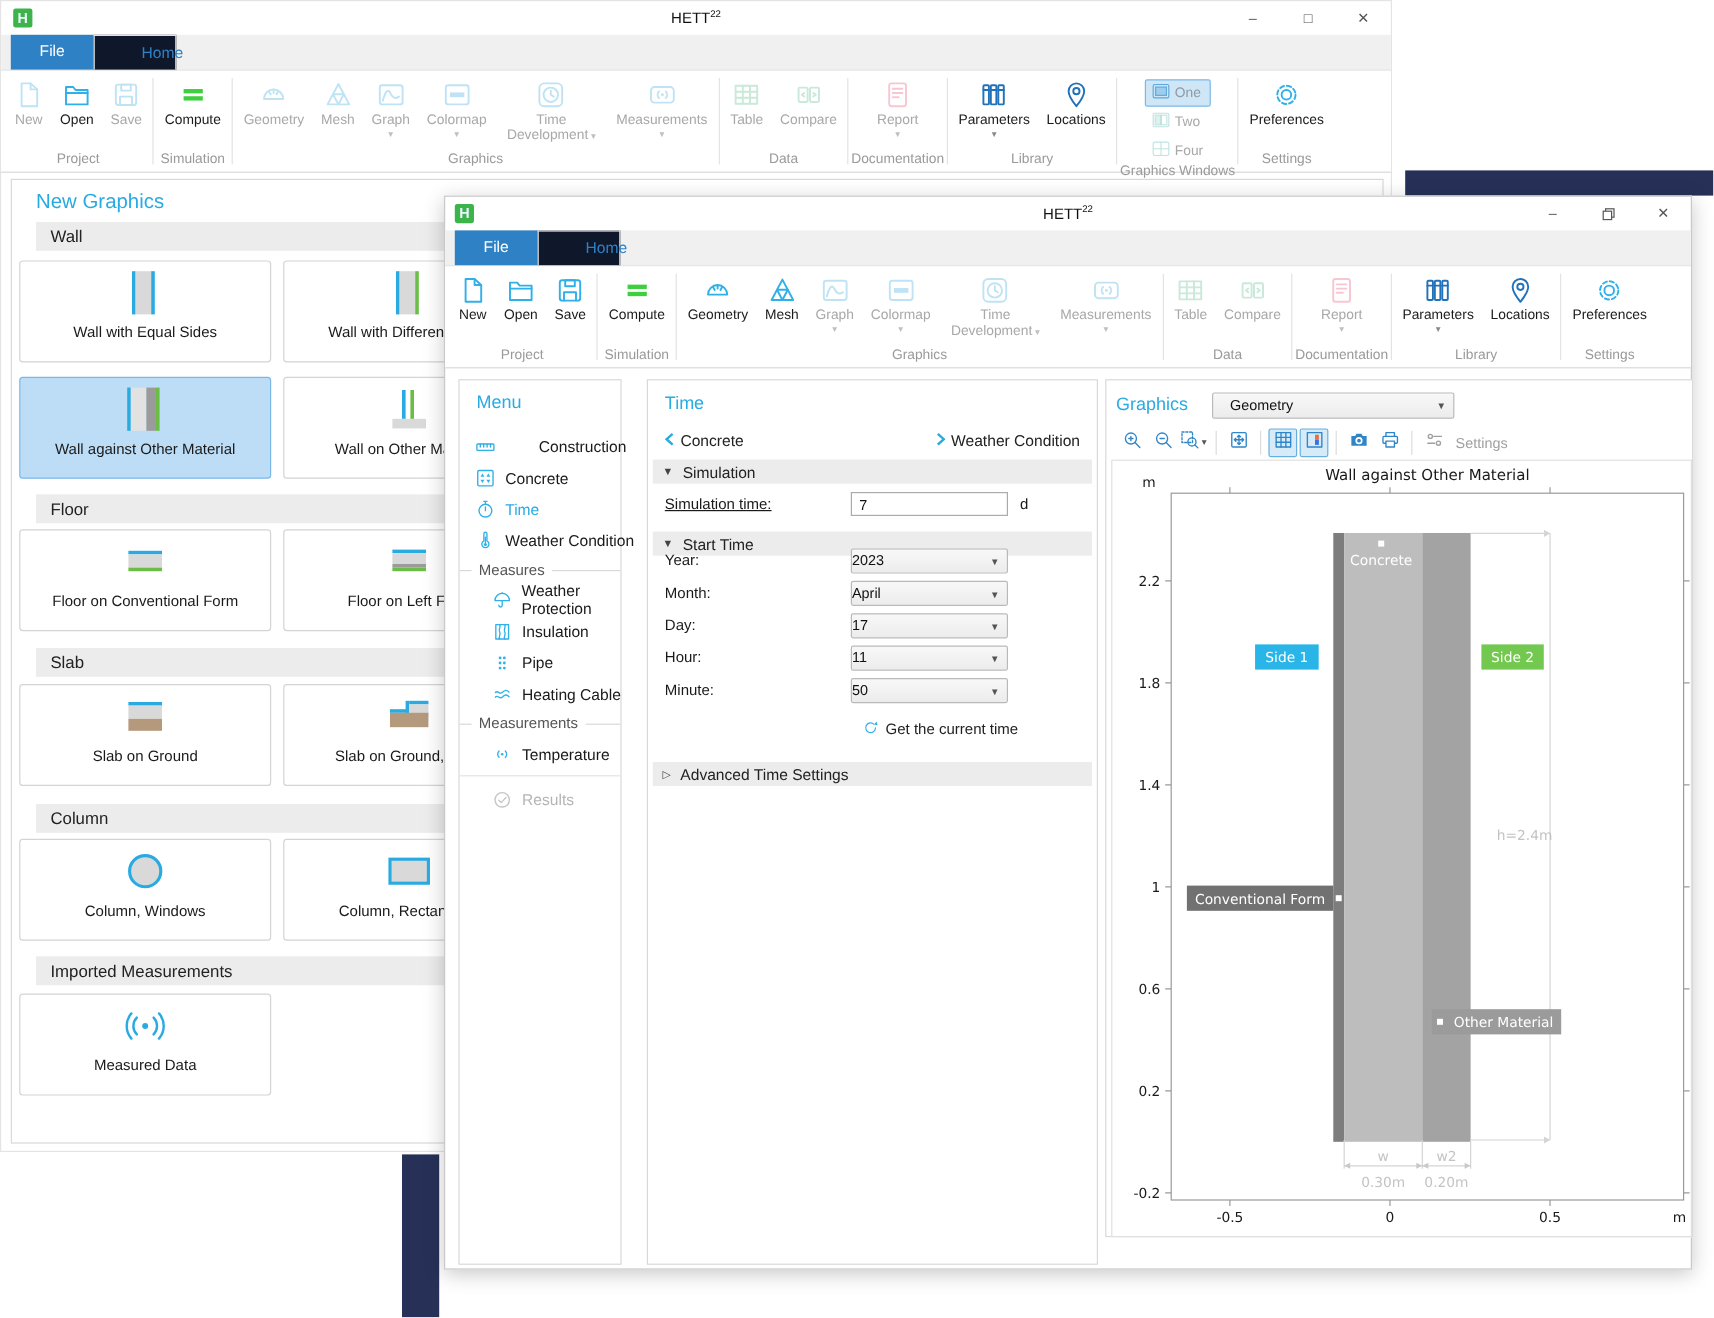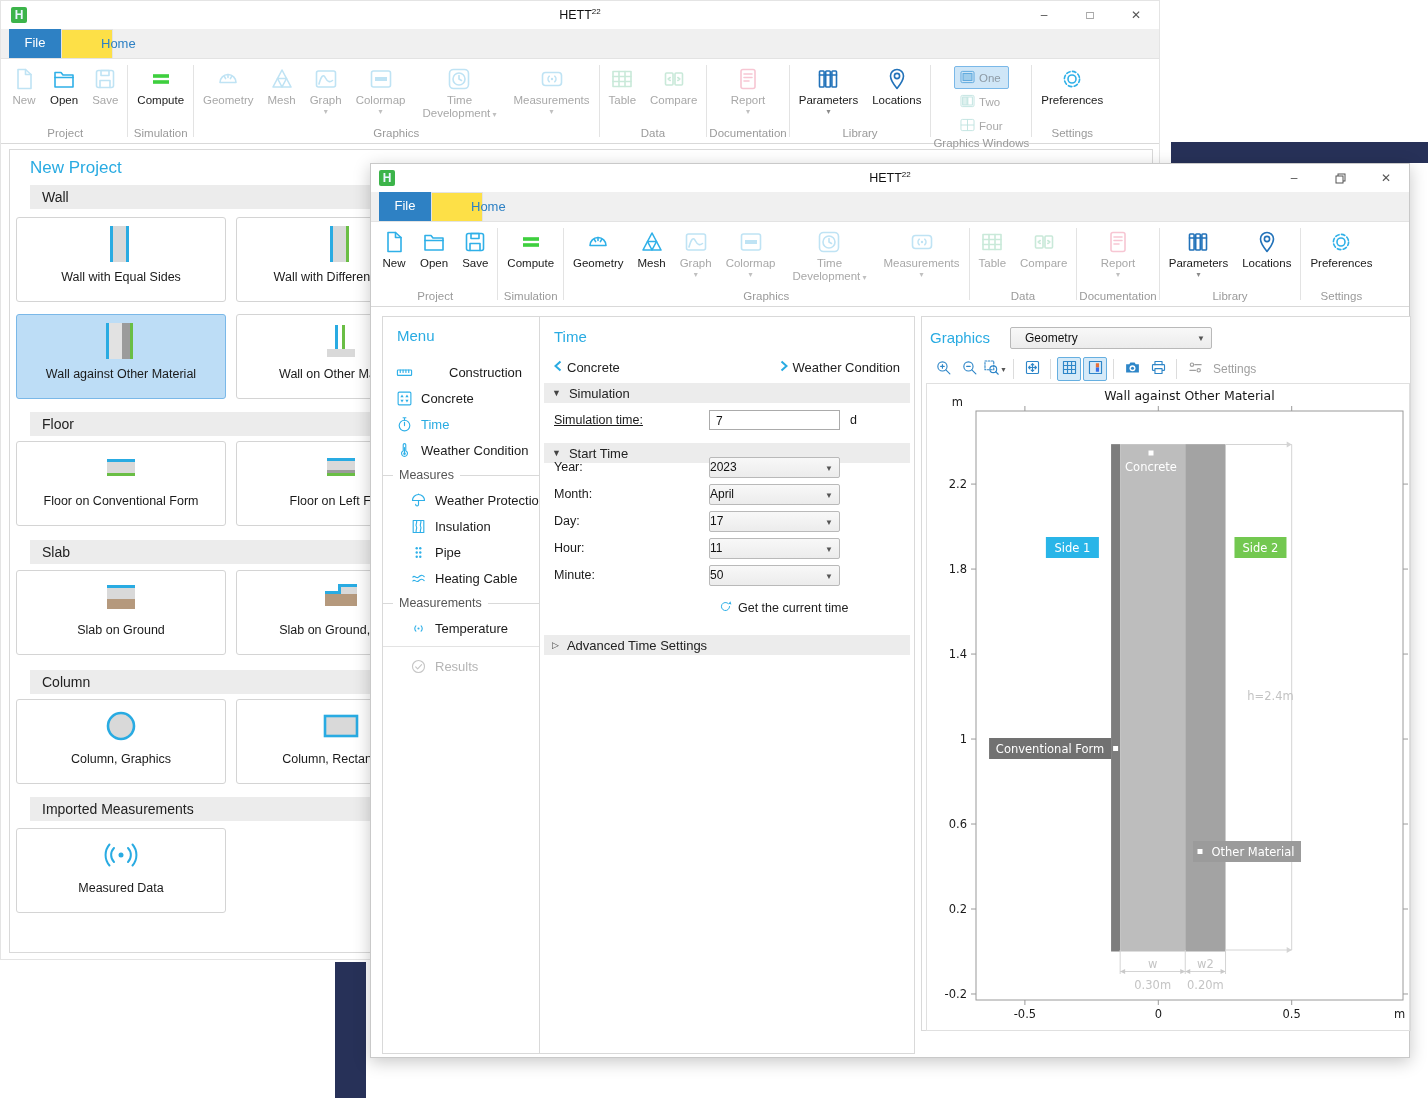--- a/index.html
+++ b/index.html
@@ -8,23 +8,23 @@
   .navyfrag{position:absolute;}
   .win{position:absolute;background:#fff;border:1px solid #d6d6d6;box-sizing:border-box;}
   .titlebar{position:relative;height:28px;}
   .logo{position:absolute;left:10px;top:6px;width:16px;height:16px;background:#3cb44a;border-radius:2px;
     color:#eaf6ff;font-size:12px;font-weight:bold;text-align:center;line-height:16px;}
   .wtitle{position:absolute;left:0;right:0;top:6px;text-align:center;font-size:12.5px;color:#111;}
   .wtitle sup{font-size:8px;}
   .winbtns{position:absolute;right:0;top:0;display:flex;}
   .winbtn{width:46px;height:28px;display:flex;align-items:center;justify-content:center;font-size:12px;color:#555;}
   .tabstrip{height:29px;background:#f0f0f0;display:flex;padding-left:8px;border-bottom:1px solid #e3e3e3;}
-  .tab{width:52px;text-align:center;line-height:28px;font-size:13px;}
+  .tab{width:69px;text-align:center;line-height:28px;font-size:13px;}
   .tab.t0{background:#2e81c4;color:#fff;}
-  .tab.t1{background:#fde047;color:#2e81c4;border:1px solid #e3e3e3;border-bottom:none;box-sizing:border-box;padding-left:39px;}
+  .tab.t1{background:#0f172a;color:#2e81c4;border:1px solid #e3e3e3;border-bottom:none;box-sizing:border-box;padding-left:39px;}
   .ribbon{display:flex;align-items:stretch;height:84px;background:#fff;border-bottom:1px solid #d9d9d9;padding:0 4px;}
   .rgroup{display:flex;flex-direction:column;}
   .ritems{flex:1;display:flex;justify-content:center;align-items:flex-start;padding-top:5px;}
   .rglabel{text-align:center;font-size:11.5px;color:#9a9a9a;padding-bottom:4px;white-space:nowrap;}
   .ritem{display:flex;flex-direction:column;align-items:center;padding:0 7px;font-size:11.5px;color:#1a1a1a;cursor:default;}
   .ritem.disabled{color:#a8a8a8;}
   .ricon{height:30px;display:flex;align-items:center;}
   .rlabel{text-align:center;line-height:13px;white-space:nowrap;}
   .ritem.two .rlabel{white-space:normal;max-width:80px;}
   .caret{font-size:8px;color:#8a8a8a;line-height:9px;}
@@ -320,21 +320,21 @@
                   <circle cx="12" cy="12" r="7.6" stroke-dasharray="3.6 2.4"></circle>
                 </svg>
               </div>
               <div class="rlabel"><span>Preferences</span></div>
             </div>
           </div>
           <div class="rglabel">Settings</div>
         </div>
       </div>
     <div class="panel" id="np-panel" style="left:8px;top:148px;width:1144px;height:804px;">
-      <div class="ptitle np-title">New Project</div>
+      <div class="ptitle np-title">New Graphics</div>
       <div id="np-body">
           <div class="npsec" style="top: 35px;">Wall</div>
           <div class="card" style="left: 6px; top: 67px;">
             <div class="cicon">
               <svg width="56" height="40" viewBox="0 0 56 40">
                 <rect x="17" y="2" width="3" height="36" fill="#29abe2"></rect>
                 <rect x="20" y="2" width="13" height="36" fill="#d9d9d9"></rect>
                 <rect x="33" y="2" width="3" height="36" fill="#29abe2"></rect>
               </svg>
             </div>
@@ -416,21 +416,21 @@
             </div>
             <div class="clabel">Slab on Ground, Edge</div>
           </div>
           <div class="npsec" style="top: 520px;">Column</div>
           <div class="card" style="left: 6px; top: 549px;">
             <div class="cicon">
               <svg width="56" height="40" viewBox="0 0 56 40">
                 <circle cx="28" cy="20" r="13" fill="#d9d9d9" stroke="#29abe2" stroke-width="2.6"></circle>
               </svg>
             </div>
-            <div class="clabel">Column, Graphics</div>
+            <div class="clabel">Column, Windows</div>
           </div>
           <div class="card" style="left: 226px; top: 549px;">
             <div class="cicon">
               <svg width="56" height="40" viewBox="0 0 56 40">
                 <rect x="12" y="10" width="32" height="20" fill="#d9d9d9" stroke="#29abe2" stroke-width="2.6"></rect>
               </svg>
             </div>
             <div class="clabel">Column, Rectangular</div>
           </div>
           <div class="npsec" style="top: 647px;">Imported Measurements</div>
@@ -664,21 +664,21 @@
                   <circle cx="12" cy="12" r="7.6" stroke-dasharray="3.6 2.4"></circle>
                 </svg>
               </div>
               <div class="rlabel"><span>Preferences</span></div>
             </div>
           </div>
           <div class="rglabel">Settings</div>
         </div>
       </div>
 
-    <div class="panel" id="menu-panel" style="left:11px;top:152px;width:158px;height:738px;">
+    <div class="panel" id="menu-panel" style="left:11px;top:152px;width:136px;height:738px;">
       <div class="ptitle mtitle">Menu</div>
       <div id="menu-items">
           <div class="mitem" style="top: 42px; padding-left: 12px; gap: 35px;">
             <span class="mi">
               <svg width="17" height="17" viewBox="0 0 24 24" fill="none" stroke="#2fb0e8" stroke-width="1.6" stroke-linecap="round" stroke-linejoin="round">
                 <rect x="2" y="8.5" width="20" height="7.5" rx="1"></rect>
                 <path d="M6 8.5v3.5M10 8.5v3.5M14 8.5v3.5M18 8.5v3.5"></path>
               </svg>
             </span>
             <span>Construction</span>

